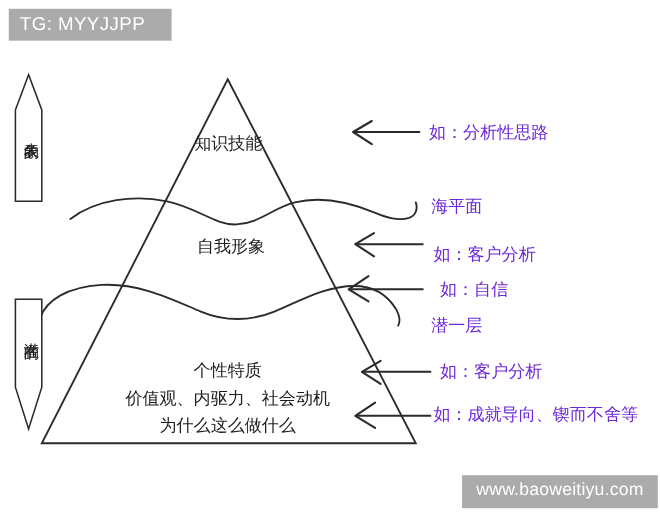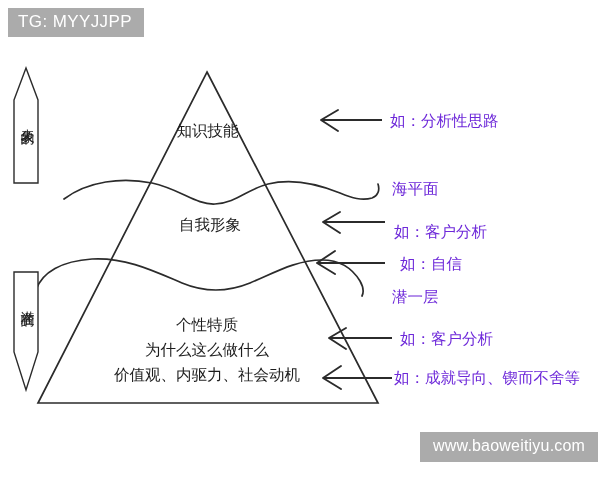--- a/index.html
+++ b/index.html
@@ -27,21 +27,21 @@
 
   .tag-badge {
     position: absolute;
     left: 8px;
     top: 8px;
     background: #ababab;
     color: #ffffff;
     font-family: "Liberation Sans", "DejaVu Sans", sans-serif;
     font-size: 17px;
     letter-spacing: 0.4px;
-    padding: 5px 12px 6px 10px;
+    padding: 5px 24px 6px 10px;
     line-height: 1.05;
     white-space: nowrap;
   }
 
   .watermark {
     position: absolute;
     left: 388px;
     top: 432px;
     background: #ababab;
     color: #ffffff;
@@ -156,24 +156,24 @@
 <div class="side-label" style="left:19px; top:300px;">潜在的</div>
 
 <div class="layer-block" style="left:140px; top:118px; width:135px;">
   <div class="line">知识技能</div>
 </div>
 
 <div class="layer-block" style="left:140px; top:212px; width:140px;">
   <div class="line">自我形象</div>
 </div>
 
-<div class="layer-block" style="left:92px; top:312px; width:230px;text-align:center;">
+<div class="layer-block" style="left:92px; top:325px; width:230px;text-align:center;">
   <div class="line">个性特质</div>
+  <div class="line">价值观、内驱力、社会动机</div>
   <div class="line">为什么这么做什么</div>
-  <div class="line">价值观、内驱力、社会动机</div>
 </div>
 
 <div class="annotation" style="left:390px; top:111px;">如：分析性思路</div>
 
 <div class="annotation" style="left:392px; top:179px;">海平面</div>
 
 <div class="annotation" style="left:394px; top:222px;">如：客户分析</div>
 
 <div class="annotation" style="left:400px; top:254px;">如：自信</div>
 

